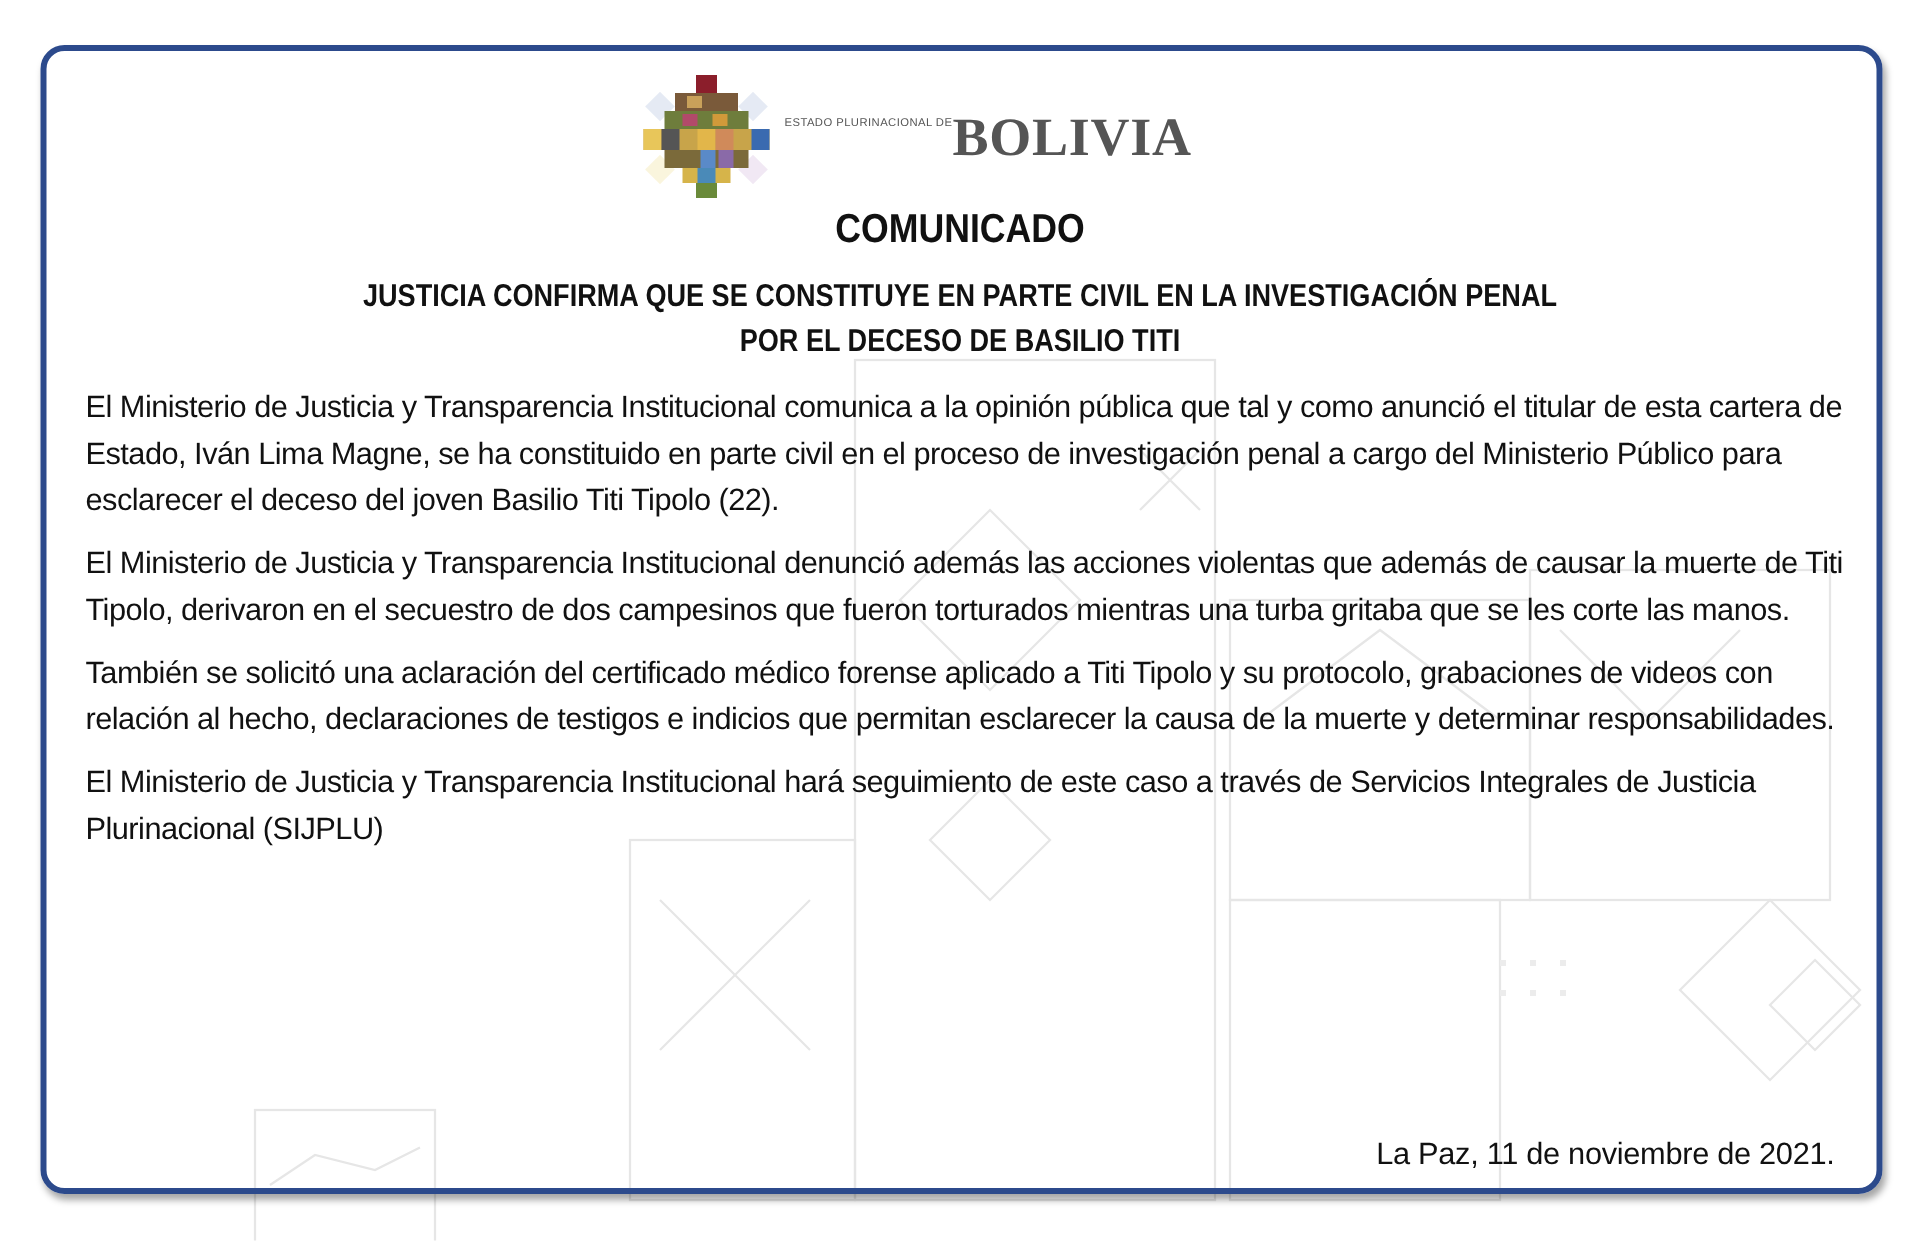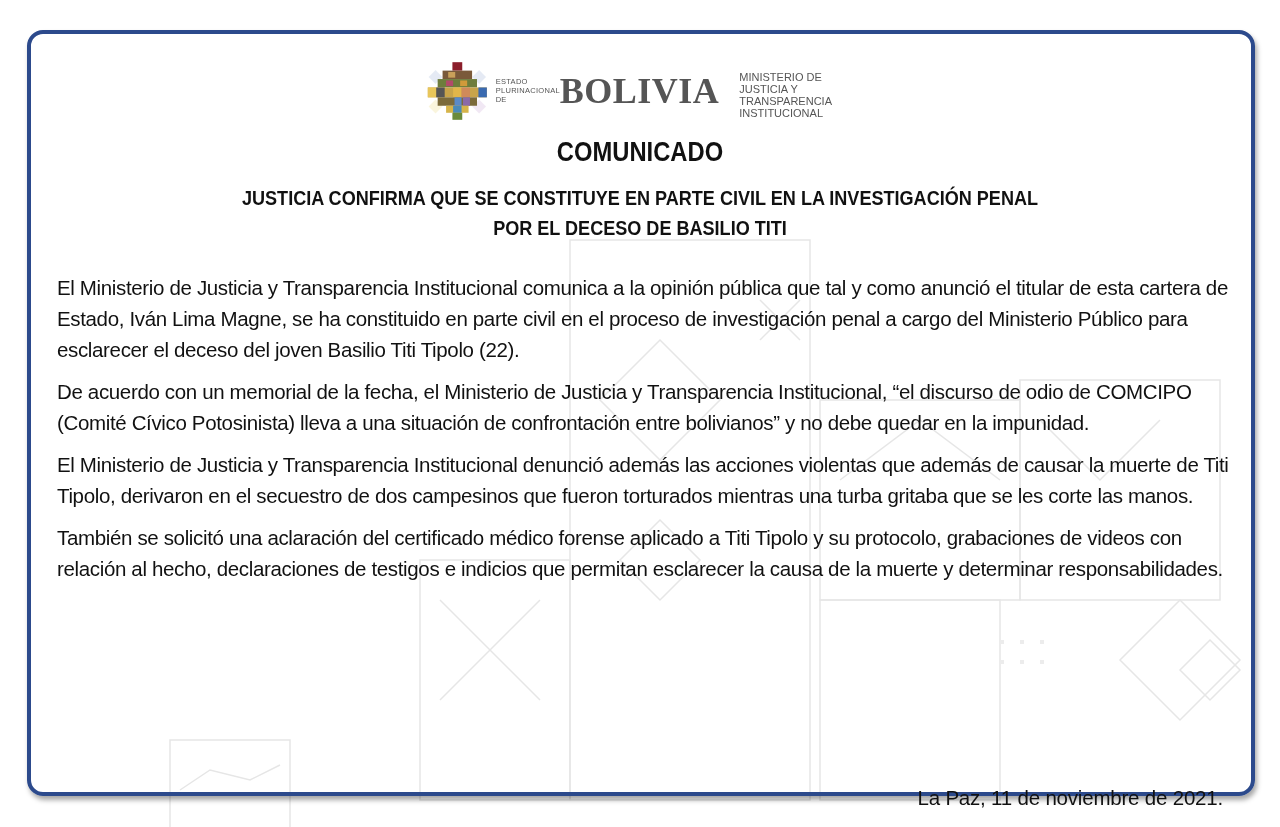--- a/index.html
+++ b/index.html
@@ -31,29 +31,29 @@
     font-family: "Liberation Sans", sans-serif; transform: scaleX(0.88);
   }
   .subtitle {
     position: absolute; left: 0; width: 1280px; text-align: center;
     font-weight: bold; font-size: 21px; color: #111; z-index: 2; line-height: 30px;
     transform: scaleX(0.86);
   }
   .sub1 { top: 183px; }
   .sub2 { top: 213px; }
   .body {
-    position: absolute; left: 57px; top: 272px; width: 1175px; z-index: 2;
+    position: absolute; left: 57px; top: 256px; width: 1175px; z-index: 2;
   }
   .para {
     font-size: 20.5px; line-height: 31px; color: #111; margin: 0 0 11px 0;
     letter-spacing: -0.35px;
   }
   .date {
     position: absolute; right: 57px; top: 758px; font-size: 20.5px; color: #111;
-    z-index: 2; letter-spacing: -0.2px; margin-top: 28px;
+    z-index: 2; letter-spacing: -0.2px;
   }
 </style>
 </head>
 <body>
 
 <svg class="watermark" viewBox="0 0 1280 827" xmlns="http://www.w3.org/2000/svg">
   <g fill="none" stroke="#e6e6e6" stroke-width="1.5">
     <rect x="170" y="740" width="120" height="90"></rect>
     <path d="M180 790 l30 -20 l40 10 l30 -15"></path>
     <rect x="570" y="240" width="240" height="560"></rect>
@@ -107,30 +107,26 @@
     <rect x="42" y="52" width="10" height="12" fill="#5a8ac8"></rect>
     <rect x="54" y="52" width="10" height="12" fill="#8a6aa8"></rect>
     <rect x="30" y="64" width="32" height="10" fill="#d6b44a"></rect>
     <rect x="40" y="64" width="12" height="10" fill="#4a8ab8"></rect>
     <rect x="39" y="74" width="14" height="10" fill="#6a8a3a"></rect>
   </svg>
   <div class="brand">
     <span class="brand-top">ESTADO PLURINACIONAL DE</span>
     <span class="brand-main">BOLIVIA</span>
   </div>
-  <div class="ministry">
-    <div>MINISTERIO DE JUSTICIA Y</div>
-    <div>TRANSPARENCIA INSTITUCIONAL</div>
-  </div>
 </div>
 
 <div class="title">COMUNICADO</div>
 <div class="subtitle sub1">JUSTICIA CONFIRMA QUE SE CONSTITUYE EN PARTE CIVIL EN LA INVESTIGACIÓN PENAL</div>
 <div class="subtitle sub2">POR EL DECESO DE BASILIO TITI</div>
 
 <div class="body">
   <p class="para">El Ministerio de Justicia y Transparencia Institucional comunica a la opinión pública que tal y como anunció el titular de esta cartera de Estado, Iván Lima Magne, se ha constituido en parte civil en el proceso de investigación penal a cargo del Ministerio Público para esclarecer el deceso del joven Basilio Titi Tipolo (22).</p>
-  <p class="para">De acuerdo con un memorial de la fecha, el Ministerio de Justicia y Transparencia Institucional, “el discurso de odio de COMCIPO (Comité Cívico Potosinista) lleva a una situación de confrontación entre bolivianos” y no debe quedar en la impunidad.</p>
   <p class="para">El Ministerio de Justicia y Transparencia Institucional denunció además las acciones violentas que además de causar la muerte de Titi Tipolo, derivaron en el secuestro de dos campesinos que fueron torturados mientras una turba gritaba que se les corte las manos.</p>
   <p class="para">También se solicitó una aclaración del certificado médico forense aplicado a Titi Tipolo y su protocolo, grabaciones de videos con relación al hecho, declaraciones de testigos e indicios que permitan esclarecer la causa de la muerte y determinar responsabilidades.</p>
+  <p class="para">El Ministerio de Justicia y Transparencia Institucional hará seguimiento de este caso a través de Servicios Integrales de Justicia Plurinacional (SIJPLU)</p>
 </div>
 
 <div class="date">La Paz, 11 de noviembre de 2021.</div>
 
 </body></html>

